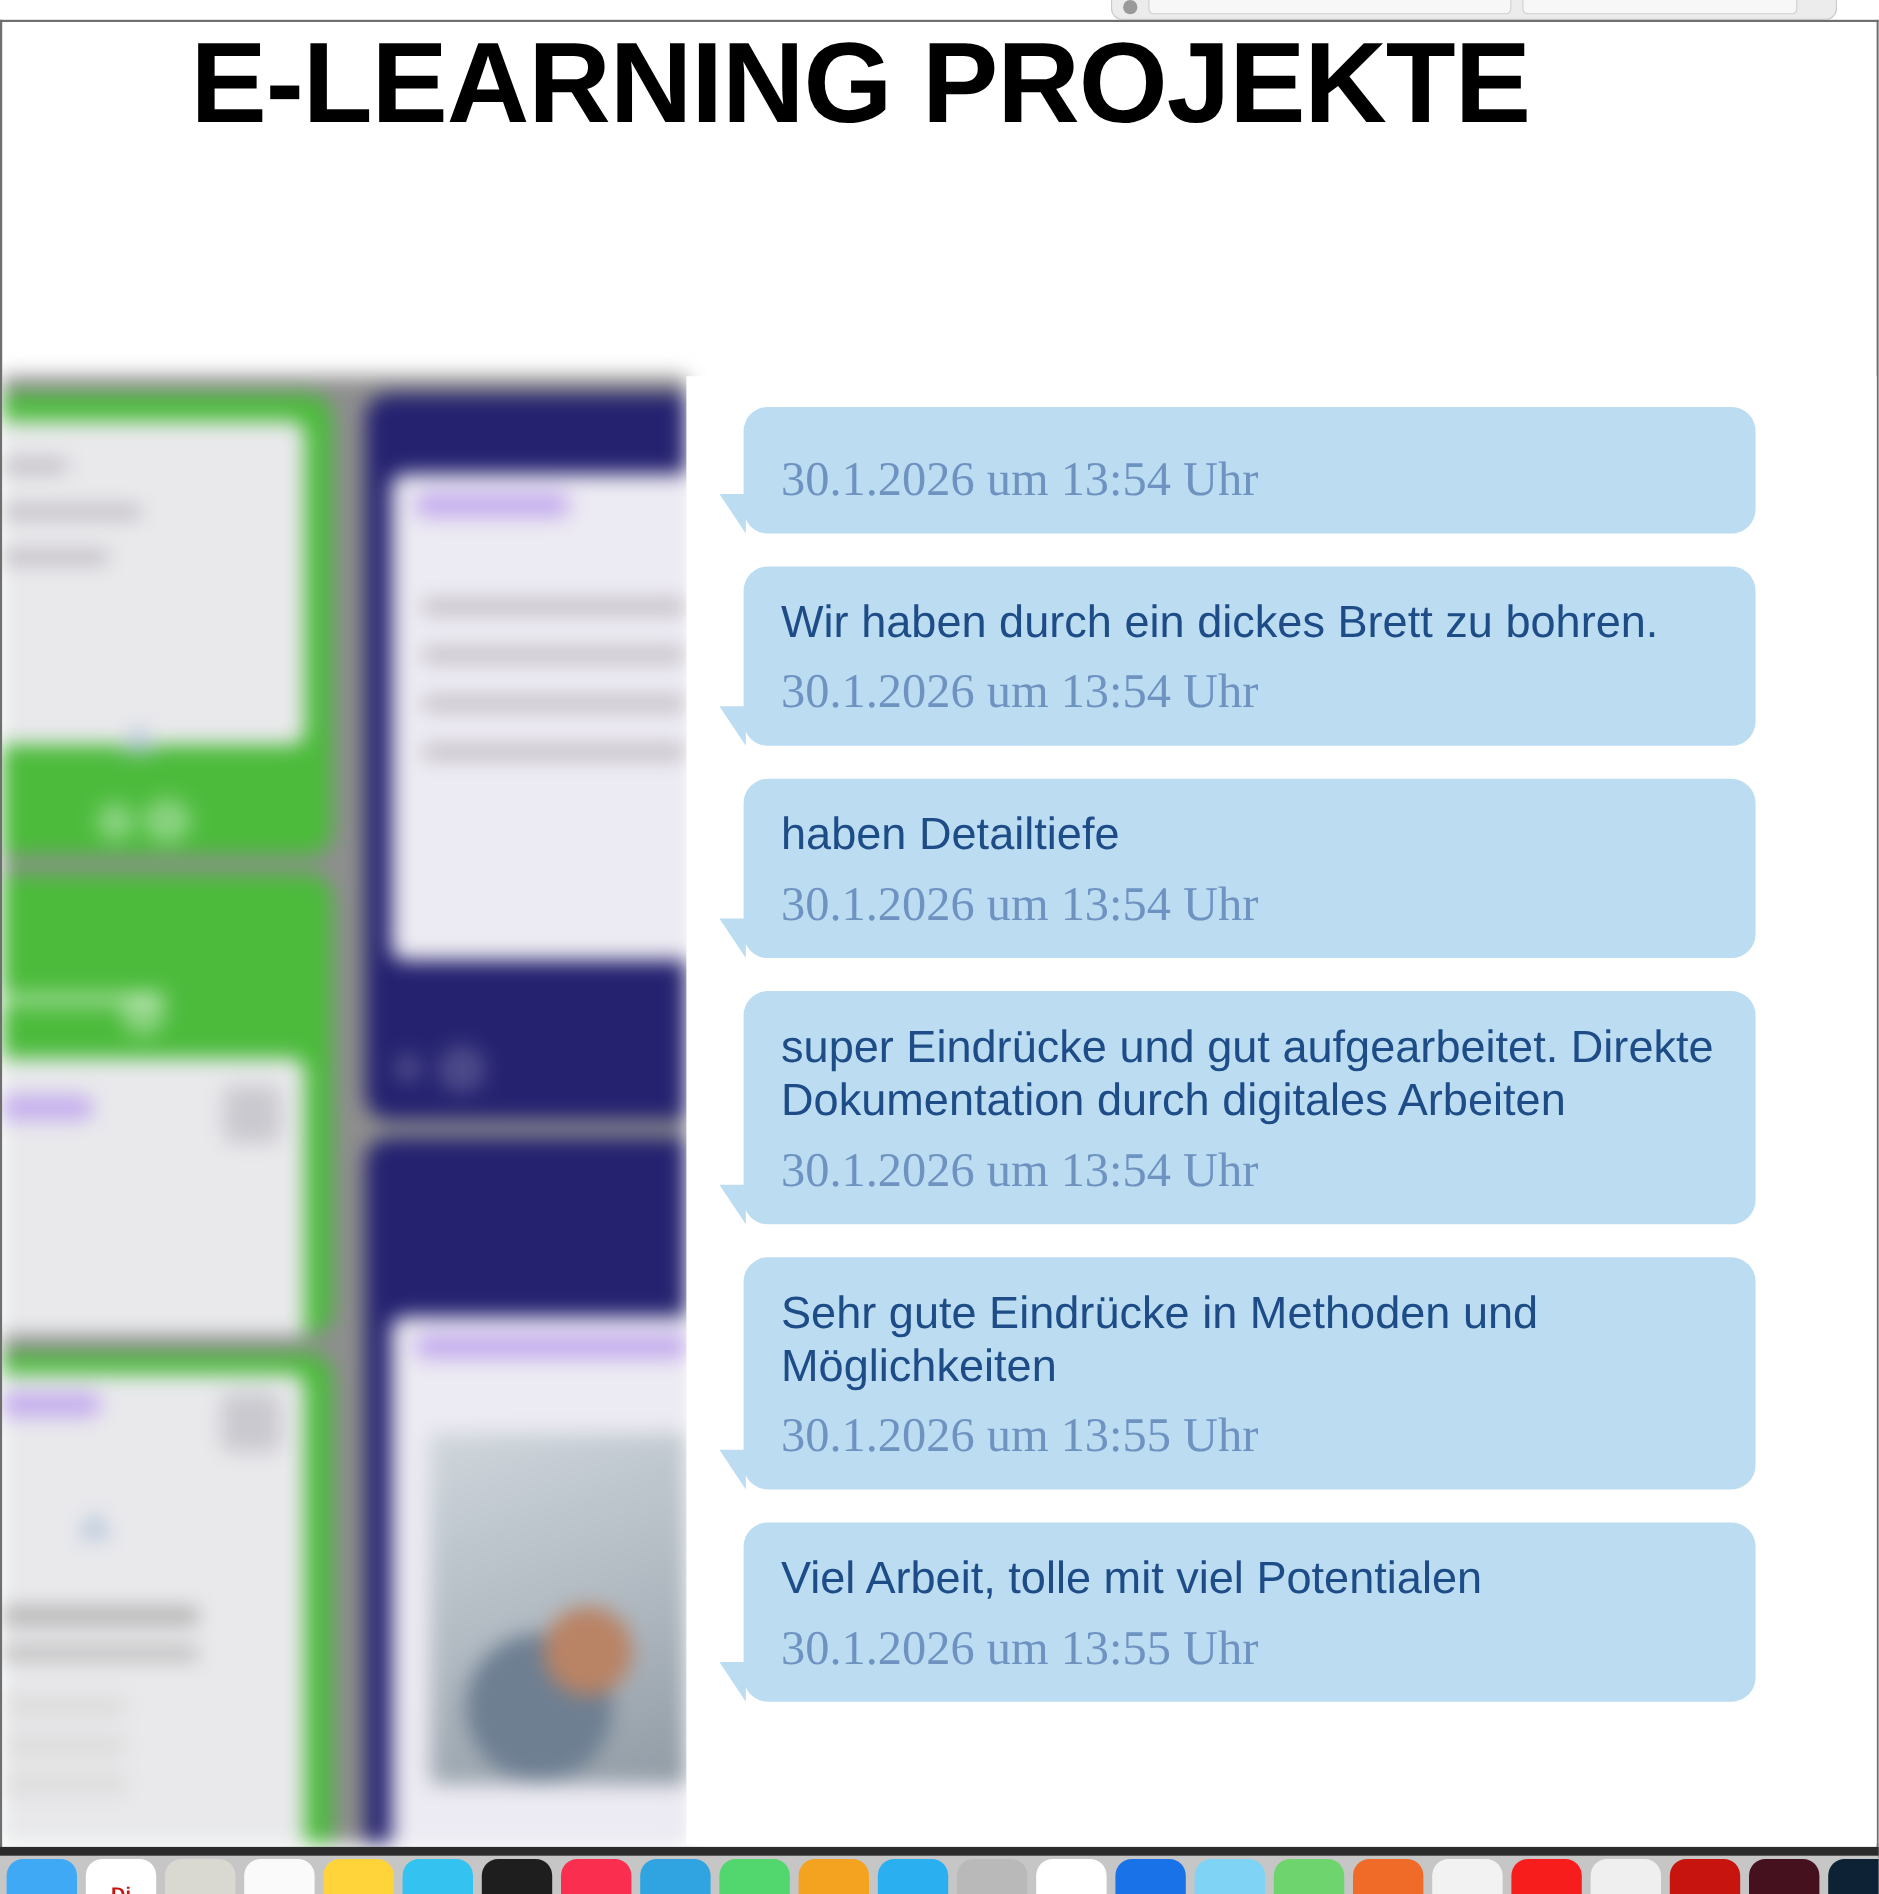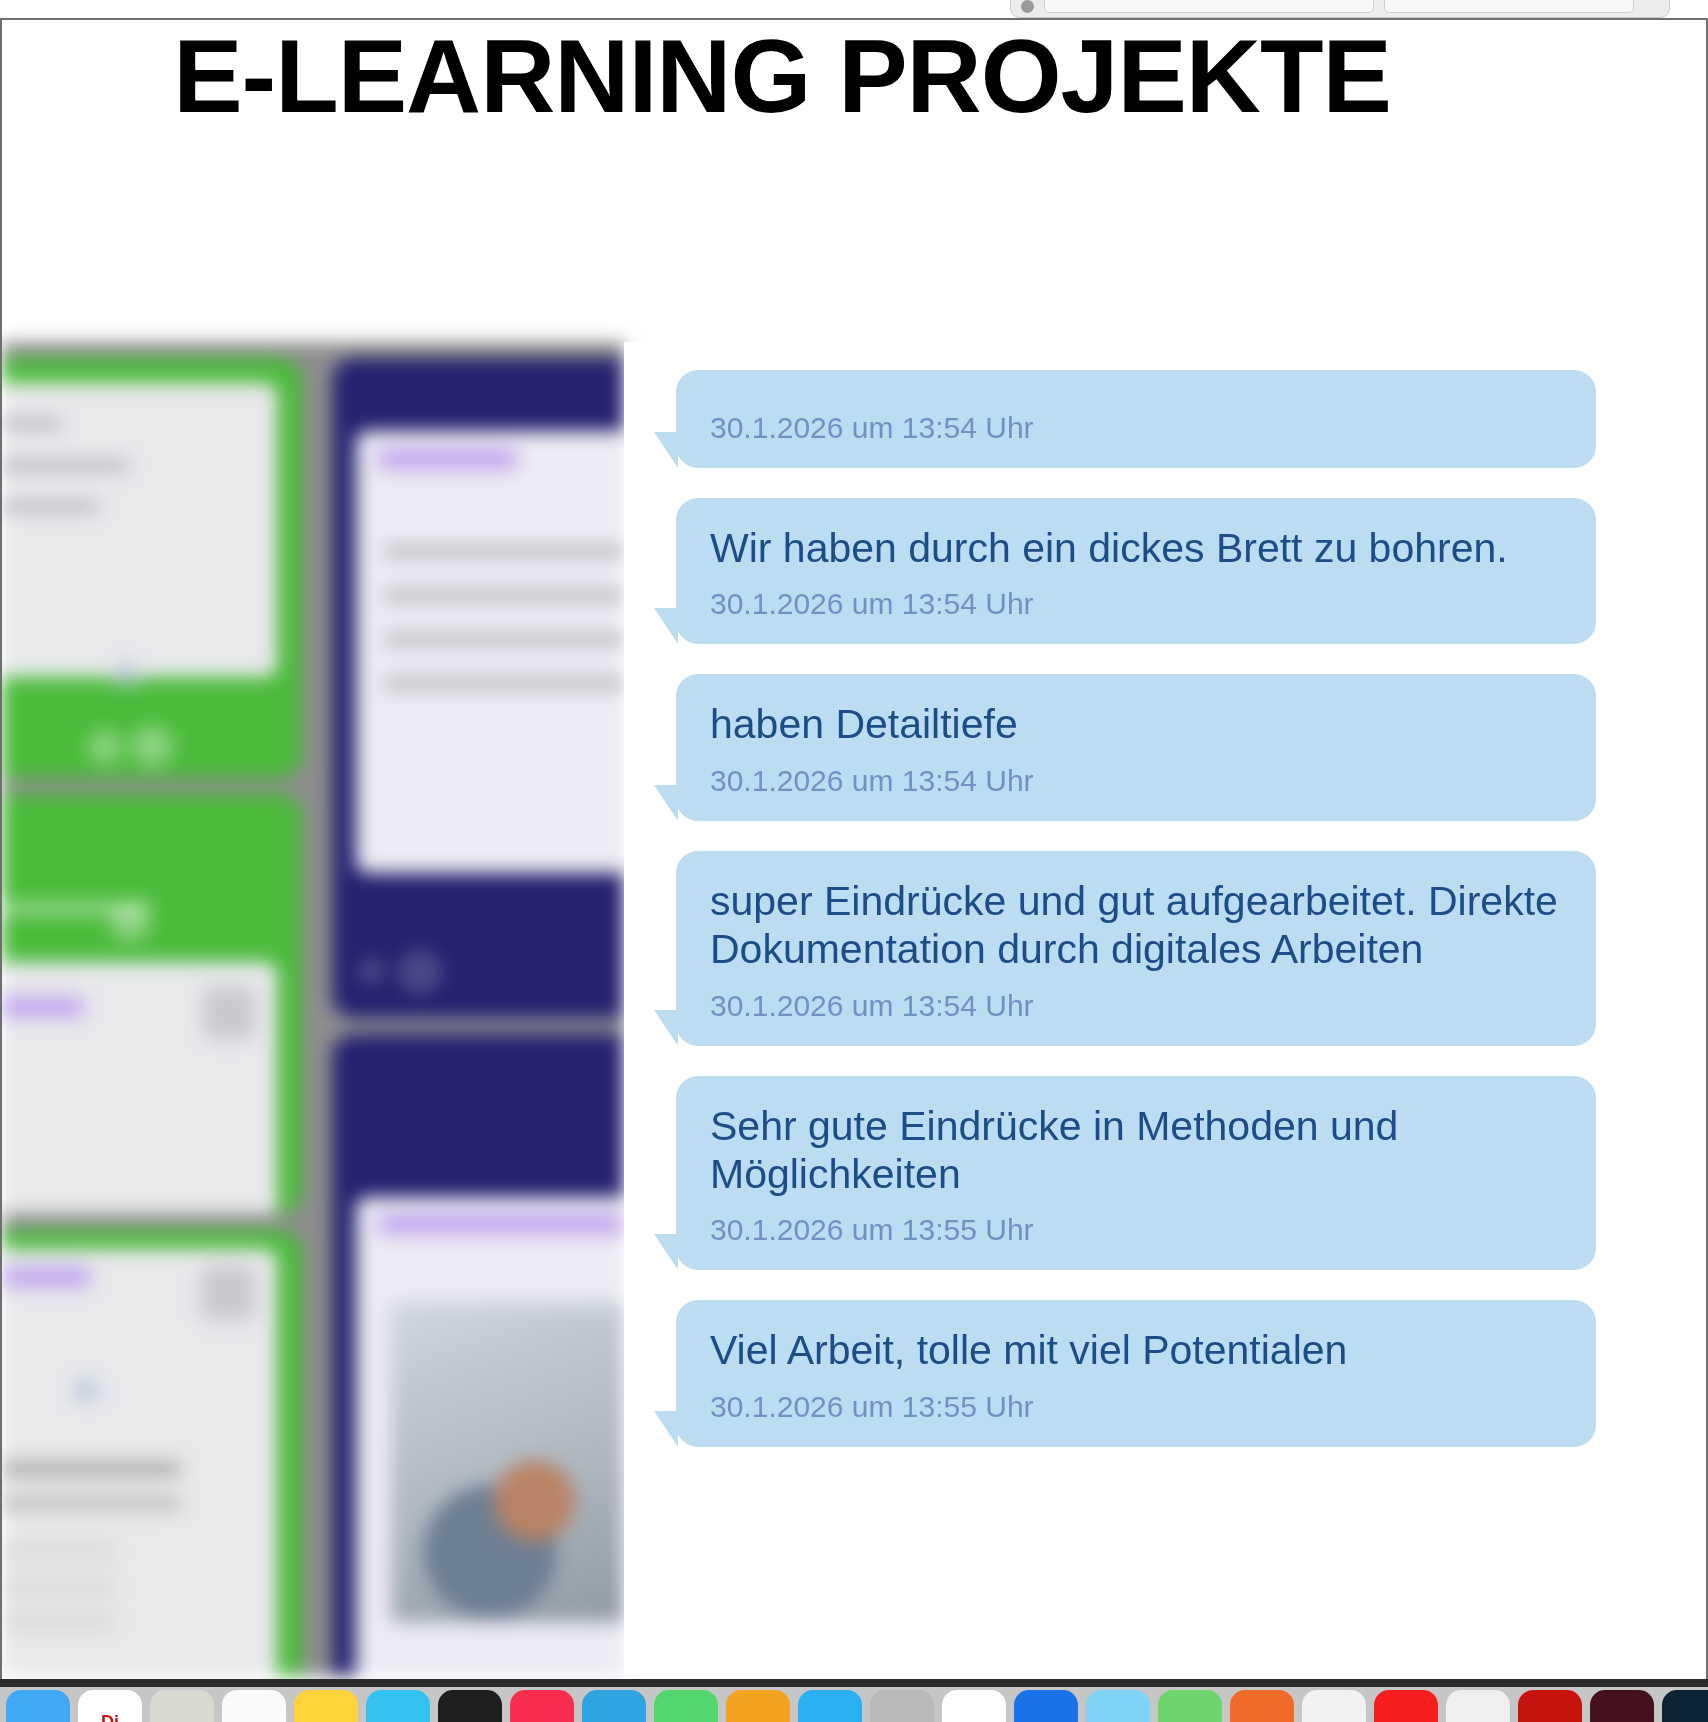--- a/index.html
+++ b/index.html
@@ -187,22 +187,22 @@
     border-left: 24px solid transparent;
   }
   .bubble-text {
     font-family: "Liberation Sans", sans-serif;
     font-size: 41px;
     line-height: 1.18;
     color: #1d4c87;
     font-weight: 400;
   }
   .bubble-time {
-    font-family: Liberation Sans, sans-serif;
-    font-size: 30px;
+    font-family: Liberation Serif, serif;
+    font-size: 44px;
     line-height: 1.2;
     color: #6f93c0;
     margin-top: 14px;
     font-weight: 400;
   }
 
   
   .dock-shadow {
     position: absolute;
     left: 0; bottom: 33px;

